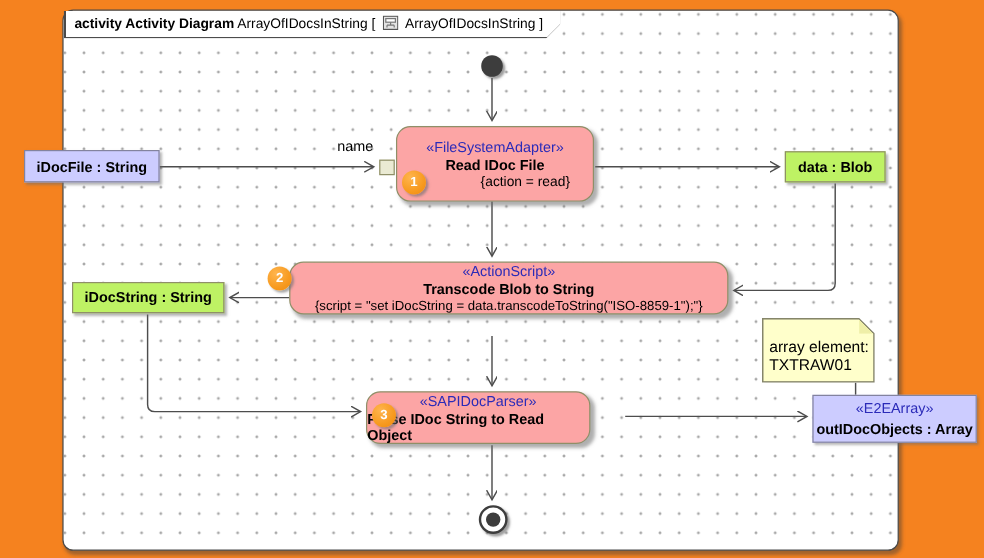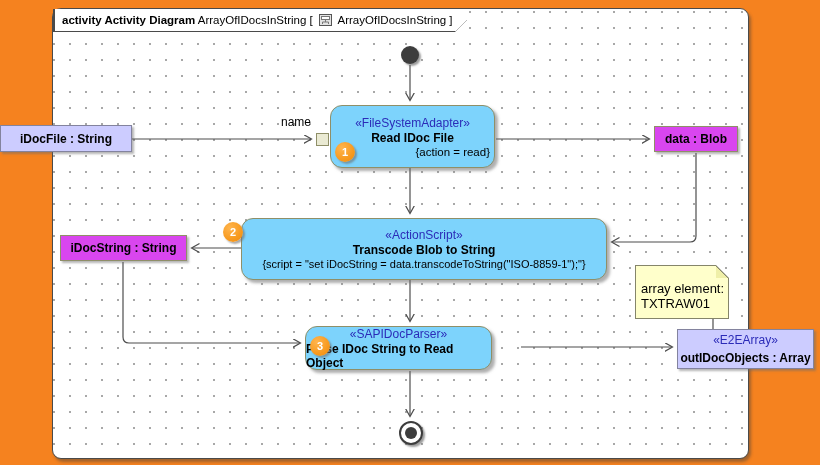--- a/index.html
+++ b/index.html
@@ -39,41 +39,41 @@
   .start-node{
     position:absolute;left:401px;top:46px;width:18px;height:18px;border-radius:50%;
     background:#3d3d3d;box-shadow:2px 2px 2px rgba(90,90,90,.6);
   }
   .final-ring{
     position:absolute;left:399px;top:421px;width:20px;height:20px;border-radius:50%;
     background:#ffffff;border:2px solid #3d3d3d;box-shadow:2px 2px 2px rgba(90,90,90,.6);
   }
   .final-dot{position:absolute;left:4px;top:4px;width:12px;height:12px;border-radius:50%;background:#3d3d3d;}
   .action{
-    position:absolute;background:#7dd3fc;border:1px solid #8f8f68;border-radius:12px;
+    position:absolute;background:#fca5a5;border:1px solid #8f8f68;border-radius:12px;
     box-shadow:3px 3px 3px rgba(110,110,110,.55);
     display:flex;flex-direction:column;justify-content:center;align-items:center;
     font-size:12px;color:#000;gap:1px;box-sizing:border-box;
   }
   .stereo{color:#2b2bb8;font-size:12px;}
   .aname{font-weight:bold;}
   .constraint{font-size:11px;}
-  .constraint-right{font-size:11.5px;align-self:flex-end;padding-right:4px;}
+  .constraint-right{font-size:11.5px;align-self:flex-end;padding-right:19px;}
   .badge{
     position:absolute;width:20px;height:20px;border-radius:50%;
     background:radial-gradient(circle at 35% 30%,#ffb54e,#f79a1f 60%,#ee8a0e);
     color:#fff;font-weight:bold;font-size:11px;text-align:center;line-height:20px;
     box-shadow:2px 2px 2px rgba(110,110,110,.6);
   }
   .pin{
     position:absolute;left:316px;top:133px;width:13px;height:13px;
     background:#eaead3;border:1px solid #8f8f68;box-sizing:border-box;
   }
   .objbox{
-    position:absolute;border:1px solid #8f8f68;background:#d946ef;
+    position:absolute;border:1px solid #8f8f68;background:#bef264;
     font-size:12px;font-weight:bold;color:#000;
     display:flex;align-items:center;justify-content:center;
     box-shadow:2px 2px 2px rgba(110,110,110,.5);box-sizing:border-box;white-space:nowrap;
   }
   .lav{background:#ccccff;border-color:#83839e;}
   .objcol{flex-direction:column;gap:4px;}
   .objcol .stereo{font-weight:normal;}
   .edge-label{position:absolute;font-size:12px;color:#000;}
   
   .note-outer{
@@ -127,37 +127,37 @@
     <path d="M521,347 L672,347" marker-end="url(#arr)"></path>
     <path d="M410,371 L410,416" marker-end="url(#arr)"></path>
     <path d="M713,319 L713,329"></path>
   </g>
 </svg>
 
 <div class="start-node"></div>
 
 <div class="edge-label" style="left:281px;top:115px;">name</div>
 
-<div class="objbox lav" style="left:0;top:125px;width:132px;height:27px;">
+<div class="objbox lav" style="left:20px;top:125px;width:113px;height:27px;">
   <span>iDocFile : String</span>
 </div>
 
 <div class="action" style="left:330px;top:105px;width:165px;height:63px;">
   <div class="stereo">«FileSystemAdapter»</div>
   <div class="aname">Read IDoc File</div>
   <div class="constraint-right">{action = read}</div>
 </div>
 <div class="pin"></div>
 <div class="badge" style="left:335px;top:142px;">1</div>
 
 <div class="objbox" style="left:654px;top:126px;width:84px;height:26px;">
   <span>data : Blob</span>
 </div>
 
-<div class="action" style="left:241px;top:218px;width:366px;height:62px;">
+<div class="action" style="left:241px;top:218px;width:366px;height:44px;">
   <div class="stereo">«ActionScript»</div>
   <div class="aname">Transcode Blob to String</div>
   <div class="constraint">{script = "set iDocString = data.transcodeToString("ISO-8859-1");"}</div>
 </div>
 <div class="badge" style="left:223px;top:222px;">2</div>
 
 <div class="objbox" style="left:60px;top:235px;width:127px;height:26px;">
   <span>iDocString : String</span>
 </div>
 

